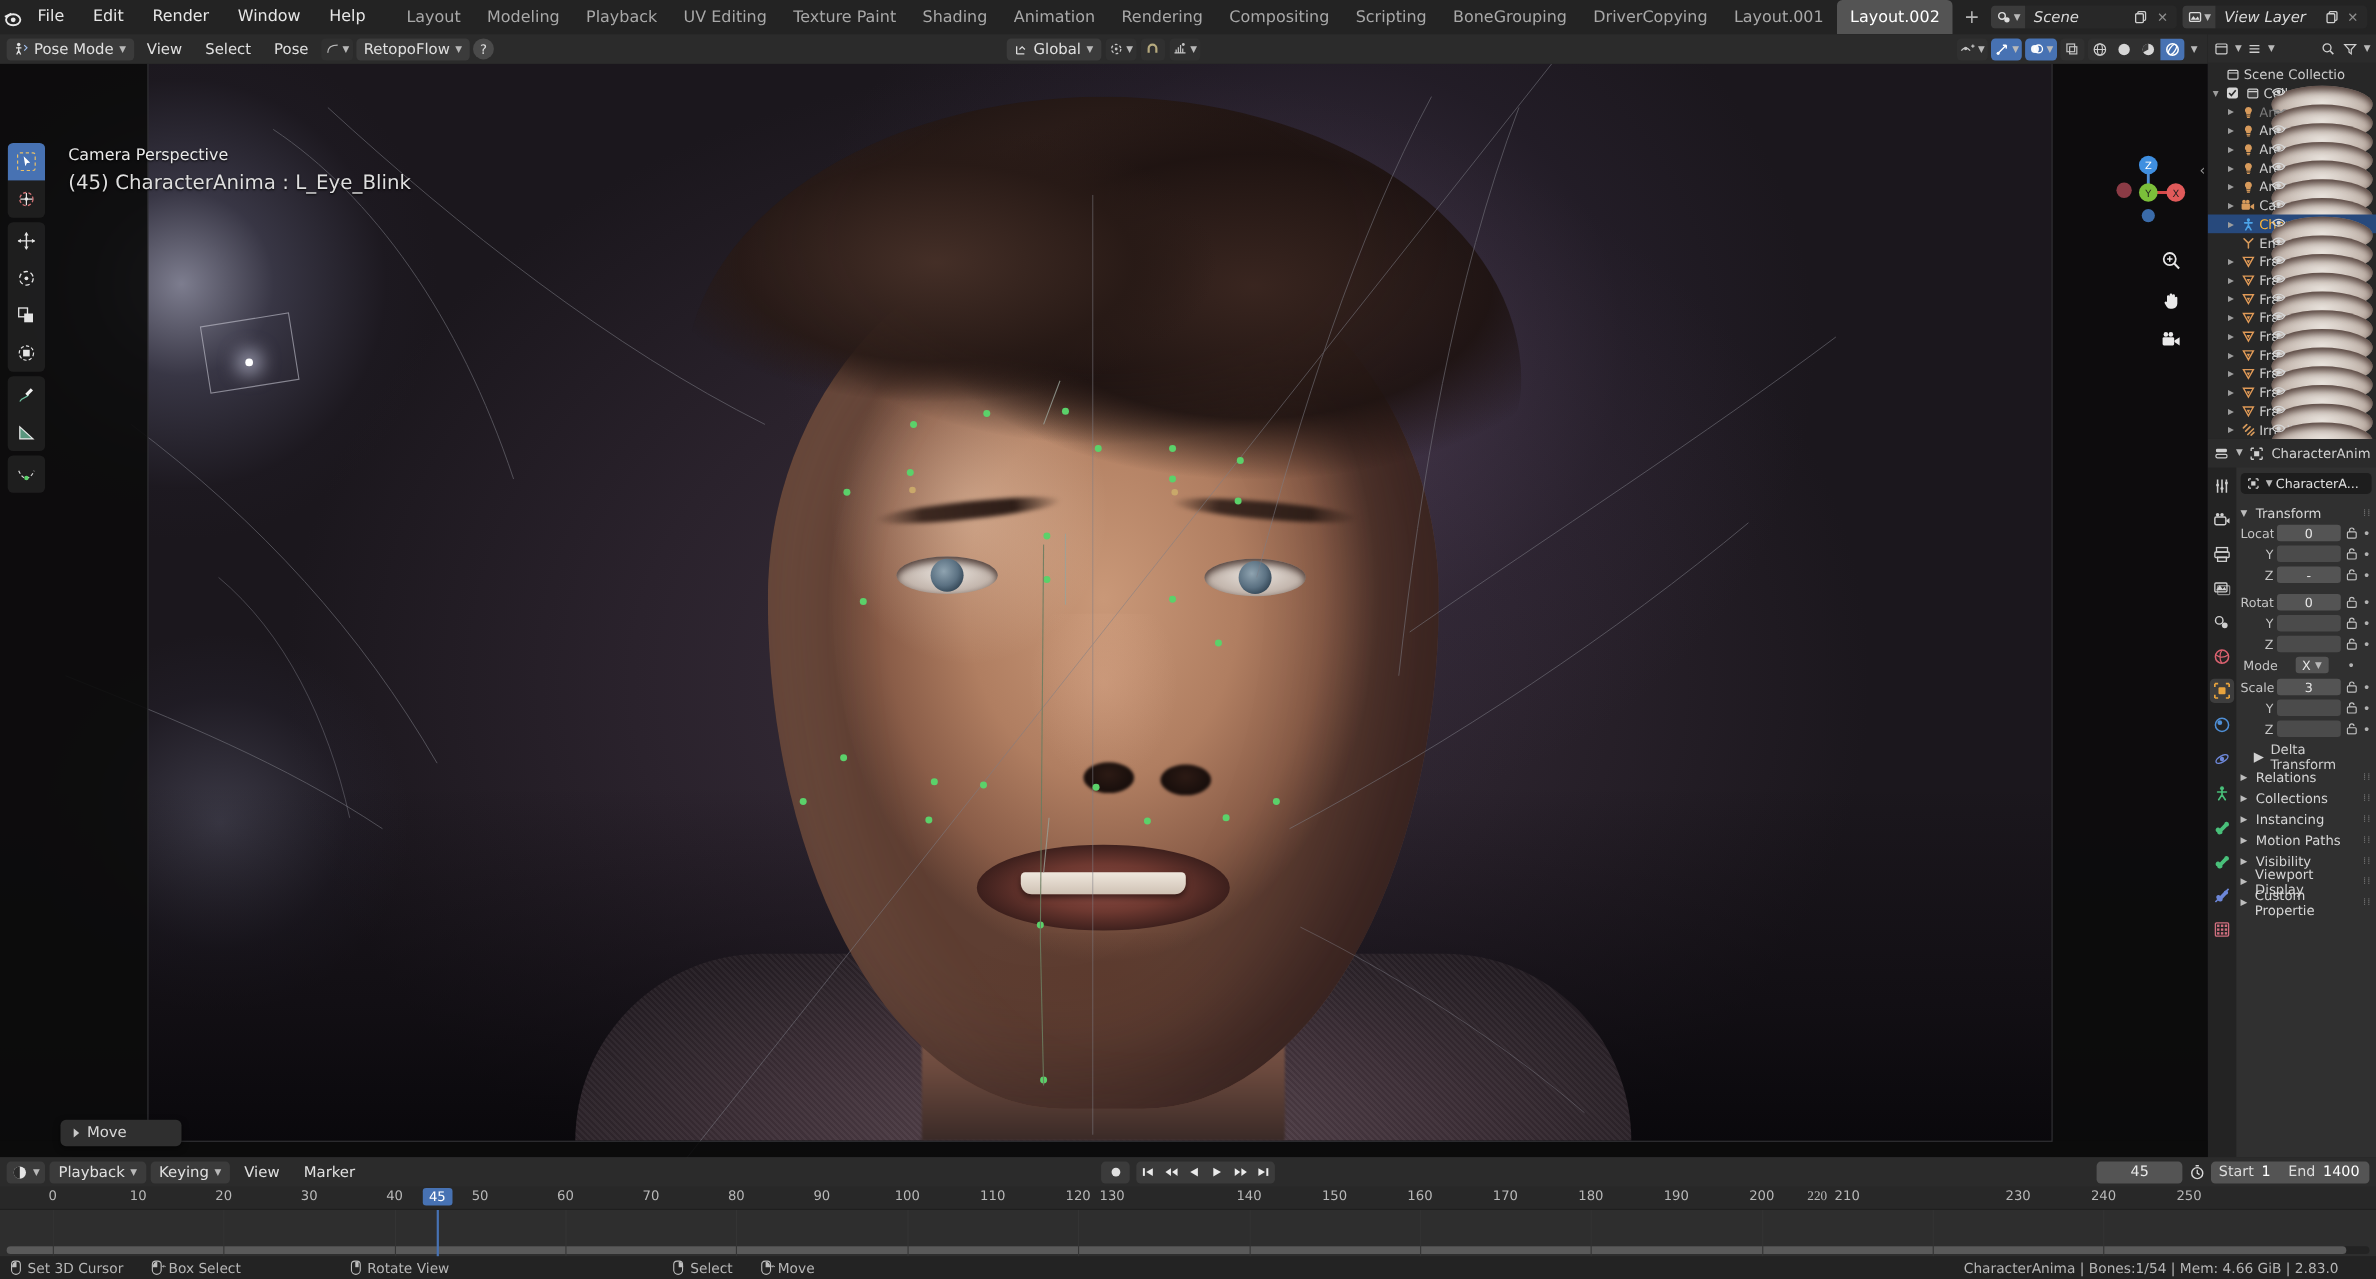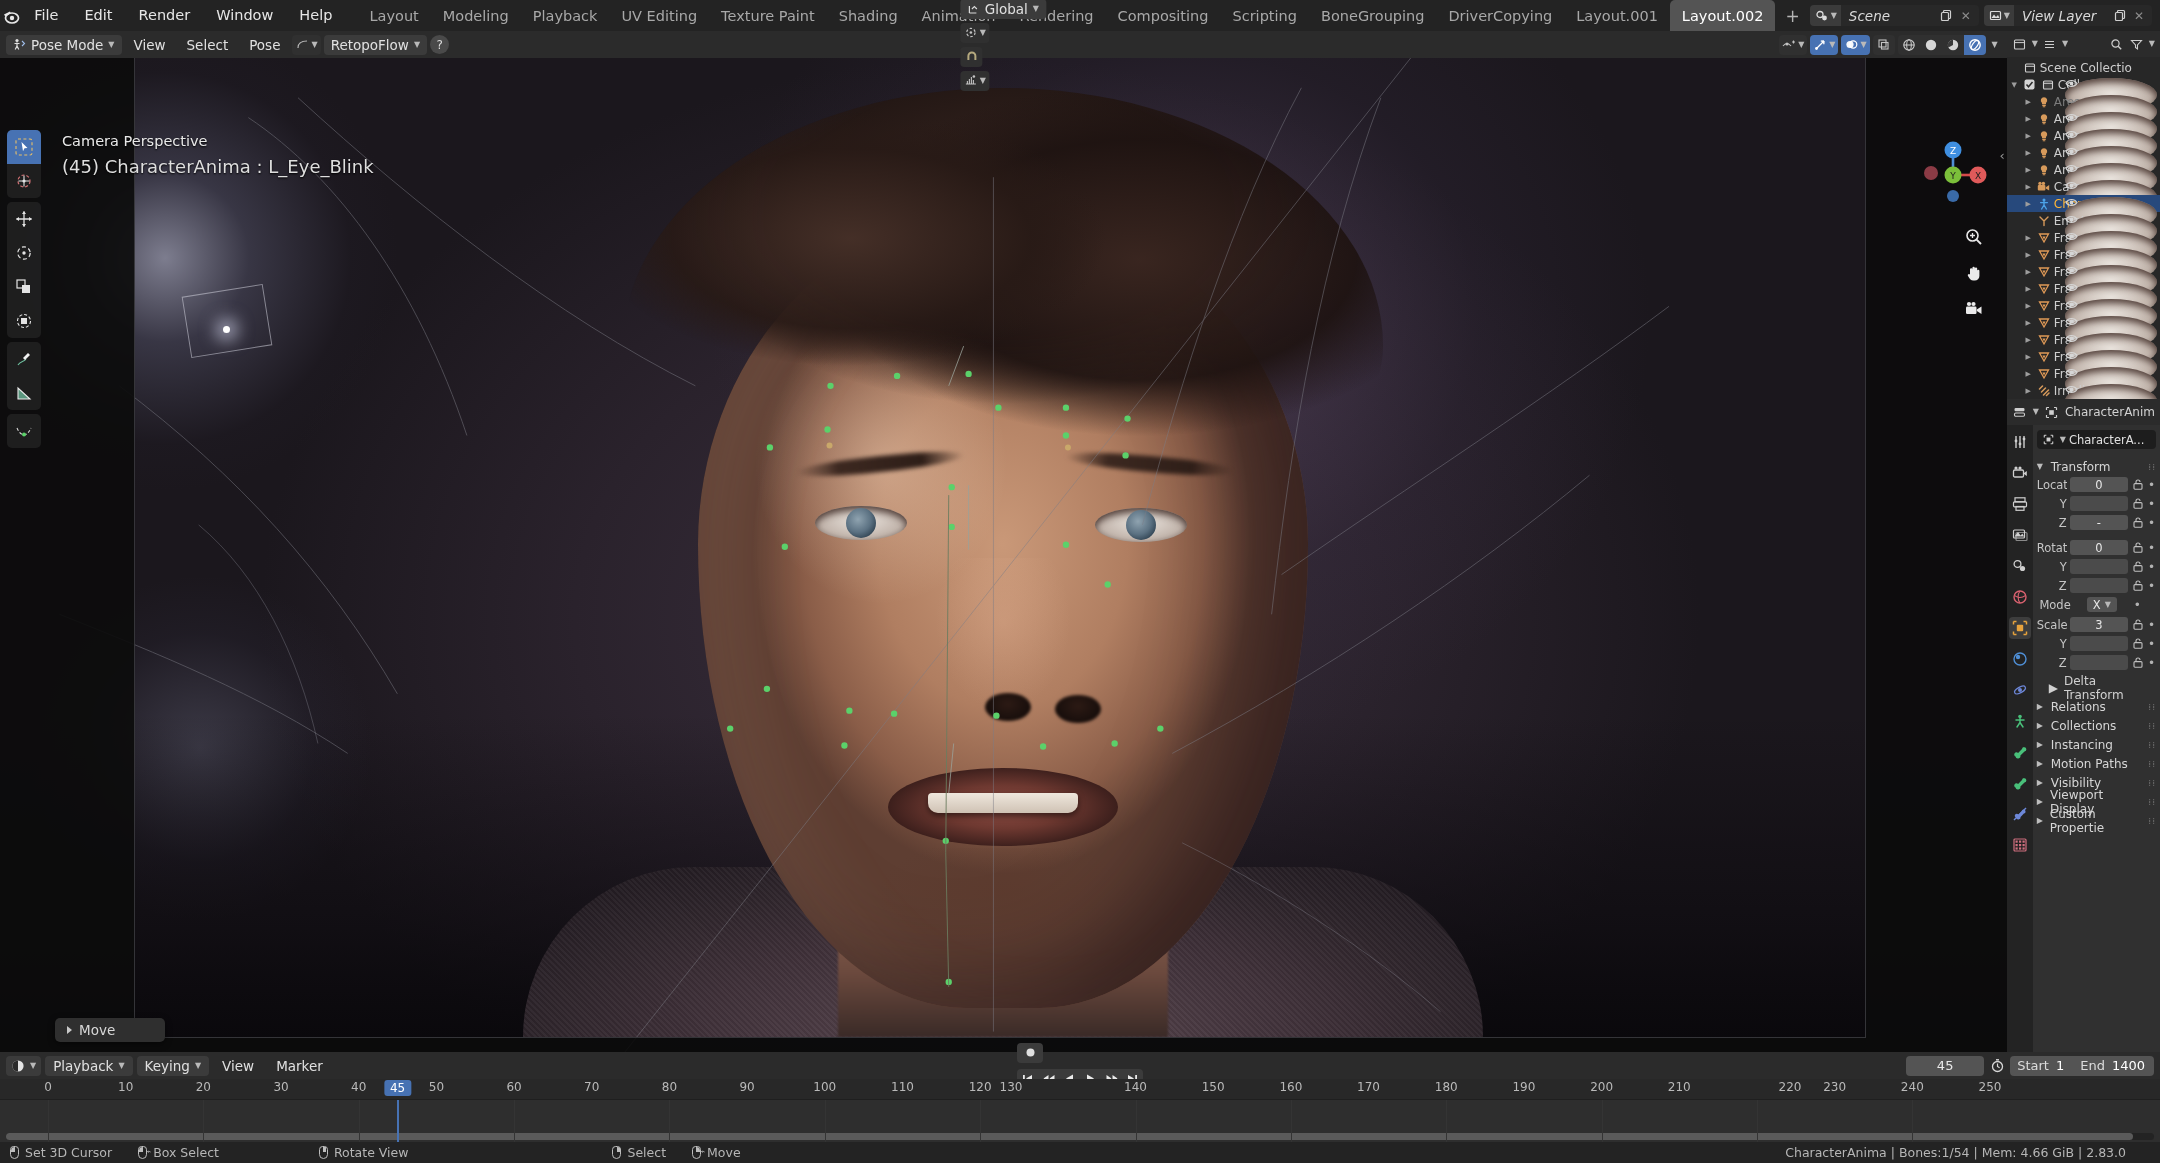--- a/index.html
+++ b/index.html
@@ -238,21 +238,21 @@
   .mrow{ display:flex; align-items:center; gap:16px; height:17px; margin-bottom:3px;}
   .mrow .ml{ width:34px; text-align:right; color:#c5c5c5; font-size:11.5px;}
   .mrow .mv{ background:#545454; border-radius:3px; height:15px; padding:0 6px; display:flex; align-items:center; gap:4px; color:#e7e7e7;}
   .subsect{ display:flex; align-items:center; gap:6px; height:19px; padding-left:12px; color:#d0d0d0; font-size:12px;}
 
   
   .timeline{ flex:0 0 90px; background:#282828; display:flex; flex-direction:column; }
   .tl-header{ height:27px; flex:0 0 27px; background:#2b2b2b; display:flex; align-items:center; gap:4px; padding:0 6px; position:relative;}
   .tl-mbtn{ display:flex; align-items:center; gap:5px; height:20px; padding:0 8px; font-size:13.5px; color:#e0e0e0; border-radius:4px; background:#3b3b3b;}
   .tl-mplain{ padding:0 9px; font-size:13.5px; color:#e0e0e0; }
-  .tl-center{ position:absolute; left:50%; transform:translateX(-50%); display:flex; align-items:flex-start; gap:6px;flex-direction:column;}
+  .tl-center{ position:absolute; left:50%; transform:translateX(-50%); display:flex; align-items:center; gap:6px;}
   .rec{ width:26px; height:20px; background:#3b3b3b; border-radius:4px; display:flex; align-items:center; justify-content:center;}
   .playgrp{ display:flex; background:#3b3b3b; border-radius:4px; overflow:hidden;}
   .playgrp .pb{ width:21px; height:20px; display:flex; align-items:center; justify-content:center;}
   .tl-right{ margin-left:auto; display:flex; align-items:center; gap:5px;}
   .framefield{ width:78px; height:20px; background:#545454; border-radius:4px; display:flex; align-items:center; justify-content:center; font-size:13px; color:#e9e9e9;}
   .serange{ height:20px; background:#545454; border-radius:4px; display:flex; align-items:center; font-size:13px; color:#e9e9e9;}
   .serange .k{ padding:0 7px; color:#dcdcdc;}
   .serange .v{ padding:0 9px 0 0; color:#ffffff;}
   .tl-ruler{ height:20px; flex:0 0 20px; position:relative; background:#282828; }
   .tick{ position:absolute; top:1px; font-size:12px; color:#b9b9b9; transform:translateX(-50%); }
@@ -1446,21 +1446,21 @@
         <div class="tick" style="left: 980.16px;">120</div>
         <div class="tick" style="left: 1011px;">130</div>
         <div class="tick" style="left: 1135.52px;">140</div>
         <div class="tick" style="left: 1213.2px;">150</div>
         <div class="tick" style="left: 1290.88px;">160</div>
         <div class="tick" style="left: 1368.56px;">170</div>
         <div class="tick" style="left: 1446.24px;">180</div>
         <div class="tick" style="left: 1523.92px;">190</div>
         <div class="tick" style="left: 1601.6px;">200</div>
         <div class="tick" style="left: 1679.28px;">210</div>
-        <div class="tick" style="left: 1790px;">220</div>
+        <div class="tick" style="left: 1652px; font-family: Liberation Serif, serif;">220</div>
         <div class="tick" style="left: 1834.64px;">230</div>
         <div class="tick" style="left: 1912.32px;">240</div>
         <div class="tick" style="left: 1990px;">250</div>
         <div class="playhead-lbl" style="left: 397.56px;">45</div>
       </div>
     <div class="tl-track" id="tl-track">
       <div class="tl-scroll">
           <i></i>
         </div>
     <div class="gridline" style="left: 48px;"></div>

